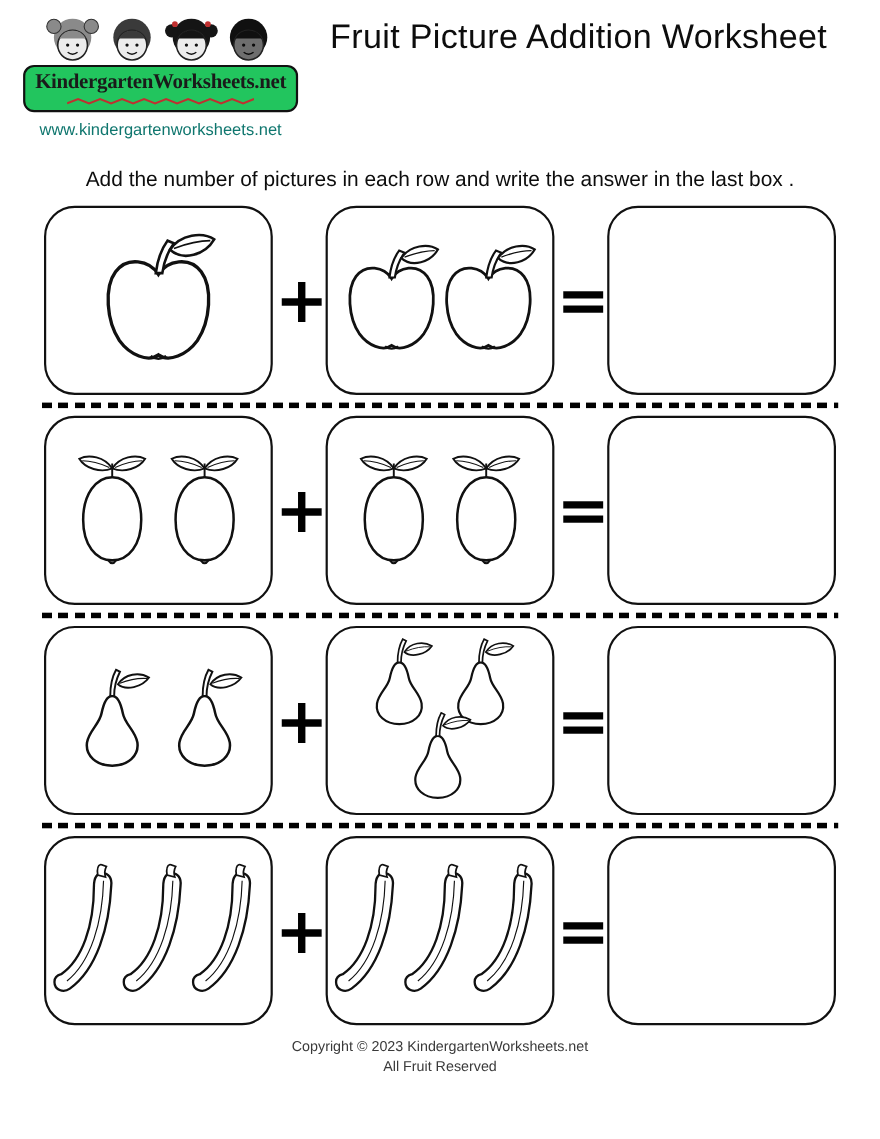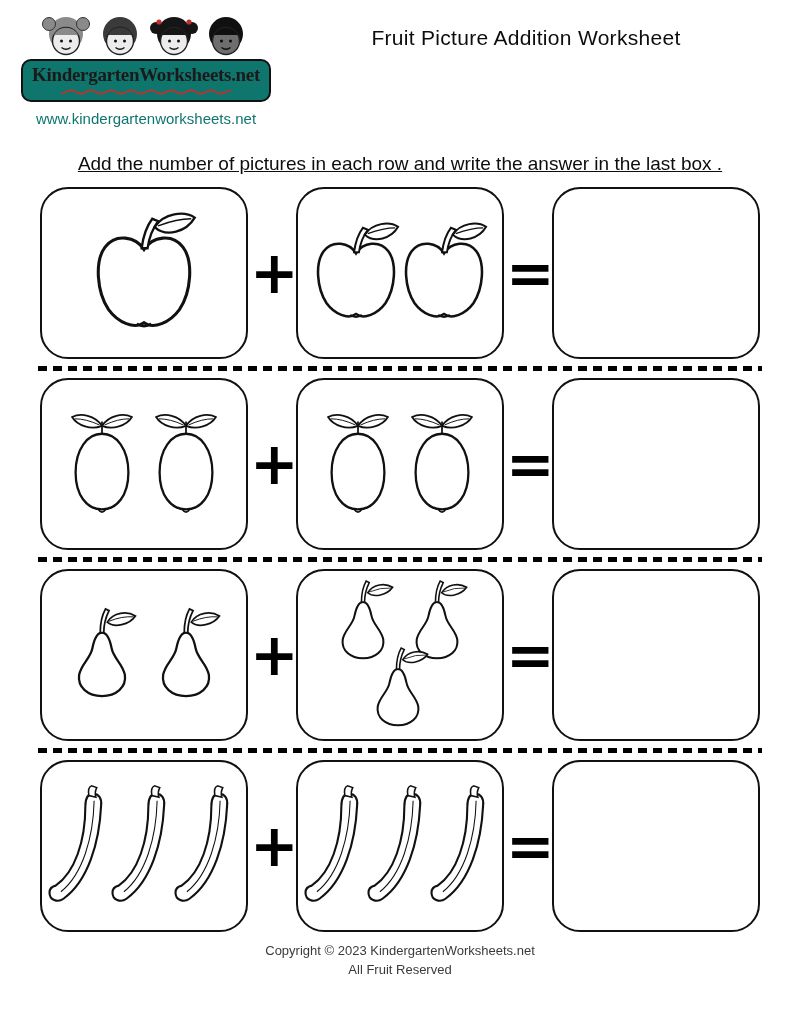--- a/index.html
+++ b/index.html
@@ -13,40 +13,40 @@
   }
   .page { padding:10px 20px 0; }
 
   
   .header { display:flex; align-items:flex-start; }
   .logo { width:252px; display:flex; flex-direction:column; align-items:center; }
   .logo-kids { position:relative; z-index:2; margin-bottom:-9px; }
   .logo-kids svg { display:block; }
   .logo-box {
     border:2.5px solid #111; border-radius:10px;
-    padding:3px 9px 4px; background:#0f766e; text-align:center;
+    padding:3px 9px 4px; background:#22c55e; text-align:center;
   }
   .logo-text {
     font-family:"Liberation Serif", serif; font-weight:bold;
     font-size:19px; letter-spacing:-0.3px; color:#1a1a1a; white-space:nowrap;
   }
   .logo-zigzag svg { display:block; margin:2px auto 0; }
   .logo-url { font-size:15px; color:#0f766e; margin-top:8px; white-space:nowrap; }
 
   .head-right { flex:1; display:flex; flex-direction:column; }
   .title {
-    margin:16px 0 0; font-size:21px; font-weight:normal;
+    margin:6px 0 0; font-size:31px; font-weight:normal;
     text-align:center; letter-spacing:0.3px; color:#0d0d0d;
   }
   .name-row { display:flex; justify-content:flex-end; align-items:flex-end; margin-top:34px; padding-right:28px; }
   .name-label { font-size:28px; color:#0d0d0d; }
   .name-line { width:218px; height:30px; border-bottom:2px solid #111; margin-left:2px; }
 
   
-  .instruction { margin:26px 0 10px; text-align:center; font-size:19px; color:#0d0d0d;text-decoration:underline; }
+  .instruction { margin:26px 0 10px; text-align:center; font-size:19px; color:#0d0d0d; }
 
   
   .rows { display:block; }
   .ws-row {
     display:flex; align-items:center; justify-content:space-between;
     height:176px; padding:0 20px; margin:2px 0;
   }
   .fruit-box, .answer-box {
     width:208px; height:172px;
     border:2.5px solid #111; border-radius:28px; background:#fff;

